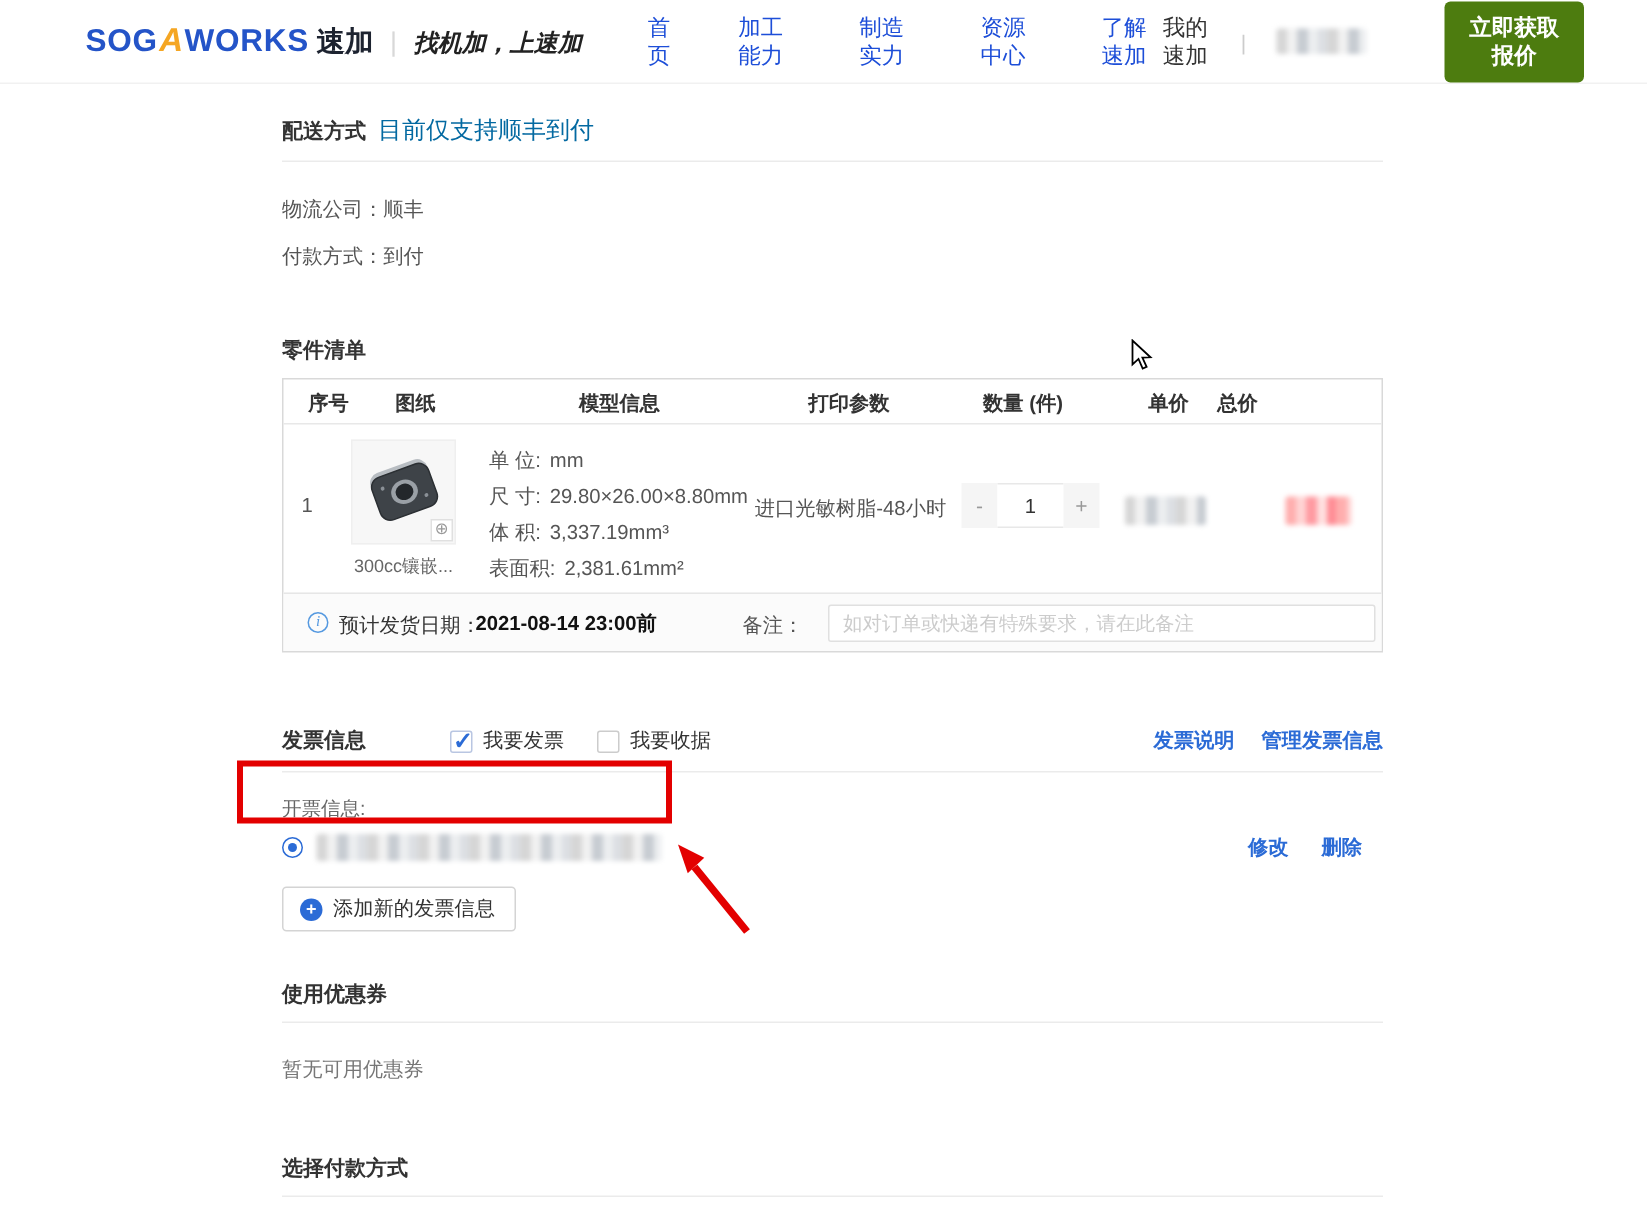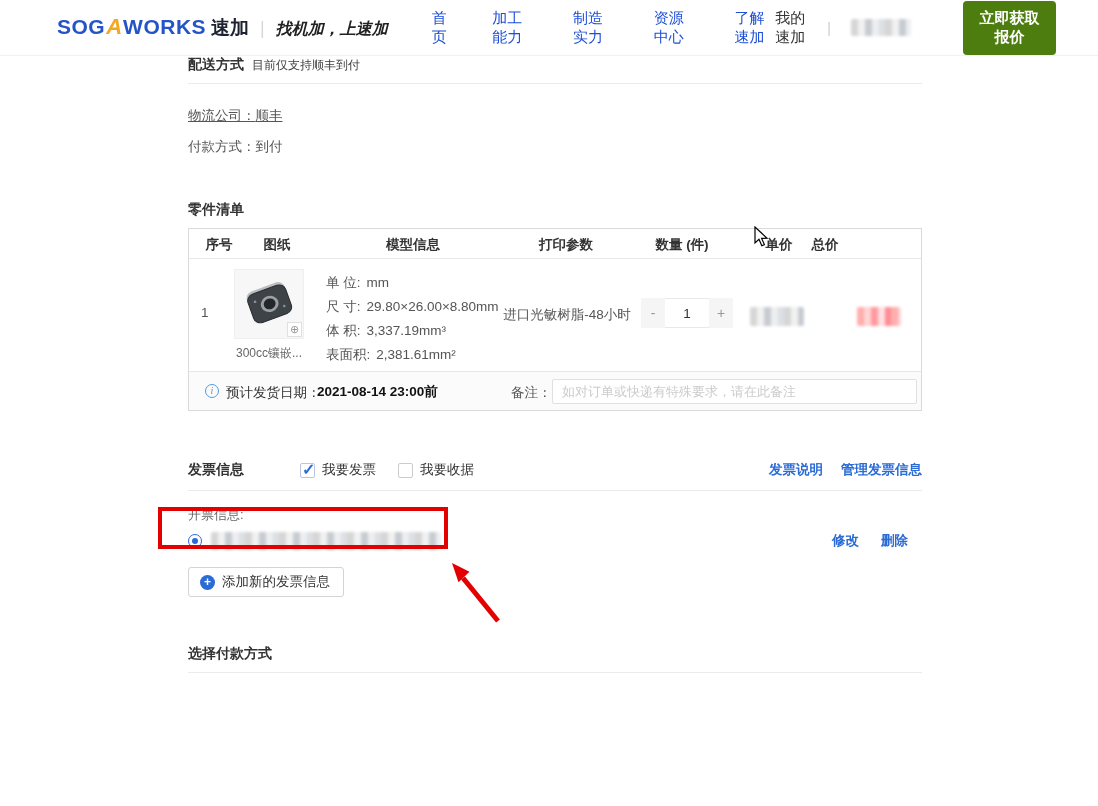--- a/index.html
+++ b/index.html
@@ -36,26 +36,26 @@
     margin-left: 52px;
     background:#4d7c0f; color:#fff;
     font-size: 15px; font-weight: bold;
     padding: 8px 15px; border-radius: 4px; border:none; cursor:pointer;
   }
 
   
   .content { margin-left: 188px; width: 734px; }
   .sec-head { display:flex; align-items: baseline; }
   .sec-title { font-size: 14px; font-weight: bold; color:#333; }
-  .sec-note  { font-size: 12px; color:#404040; margin-left: 8px; }
+  .sec-note  { font-size: 16px; color:#0369a1; margin-left: 8px; }
   .divider { border-bottom: 1px solid #ebebeb; margin-top: 9px; }
 
-  .ship-sec { }
+  .ship-sec { margin-top: 21px; }
   .kv { font-size: 13.5px; color:#555; }
-  .kv-1 { margin-top: 23px; text-decoration: underline; }
+  .kv-1 { margin-top: 23px; }
   .kv-2 { margin-top: 13px; }
 
   
   .parts-title { margin-top: 45px; font-weight: bold; }
   .parts-table { margin-top: 9px; border: 1px solid #d9d9d9; position: relative; }
   .pt-head { position: relative; height: 30px; border-bottom: 1px solid #e8e8e8; }
   .pt-head span {
     position:absolute; top: 7px; transform: translateX(-50%);
     font-size: 13.5px; font-weight: 600; color:#333; white-space: nowrap;
   }
@@ -97,21 +97,21 @@
   .total-block { position:absolute; left:668px; top:48px; width:44px; height:19px; }
 
   .pt-foot { position: relative; height: 39px; border-top: 1px solid #e6e6e6; background:#fbfbfb; }
   .info-icon {
     position:absolute; left:16px; top:12px; width:14px; height:14px;
     border:1px solid #5599e0; border-radius:50%; color:#5599e0;
     font-size:10px; line-height:12px; text-align:center; font-style: italic; font-family:"Liberation Serif",serif;
   }
   .ship-label { position:absolute; left:37px; top:12px; font-size:13.5px; color:#333; }
   .ship-date  { position:absolute; left:128px; top:11px; font-size:13.5px; font-weight:bold; color:#111; }
-  .remark-label { position:absolute; left:322px; top:12px; font-size:13.5px; color:#555; }
+  .remark-label { position:absolute; left:306px; top:12px; font-size:13.5px; color:#555; }
   .remark-input {
     position:absolute; left:363px; top:7px; width:365px; height:25px;
     border:1px solid #e0e0e0; border-radius:2px; padding:0 9px; font-size:13px; color:#333;
     font-family:"Liberation Sans",sans-serif;
   }
   .remark-input::placeholder { color:#ccc; }
 
   
   .invoice-row { margin-top: 50px; display:flex; align-items:center; }
   .chk-group { display:flex; align-items:center; margin-left: 24px; gap: 22px; padding-left: 32px; }
@@ -289,20 +289,25 @@
       <span class="blue-link">修改</span>
       <span class="blue-link">删除</span>
     </div>
   </div>
   <button class="add-invoice-btn">
     <span class="plus-icon">+</span>
     <span>添加新的发票信息</span>
   </button>
 
   
+  <div class="coupon-sec">
+    <div class="sec-title">使用优惠券</div>
+    <div class="divider"></div>
+    <div class="coupon-empty">暂无可用优惠券</div>
+  </div>
 
   
   <div class="pay-sec">
     <div class="sec-title">选择付款方式</div>
     <div class="divider"></div>
 
   </div>
 
 </div>
 

